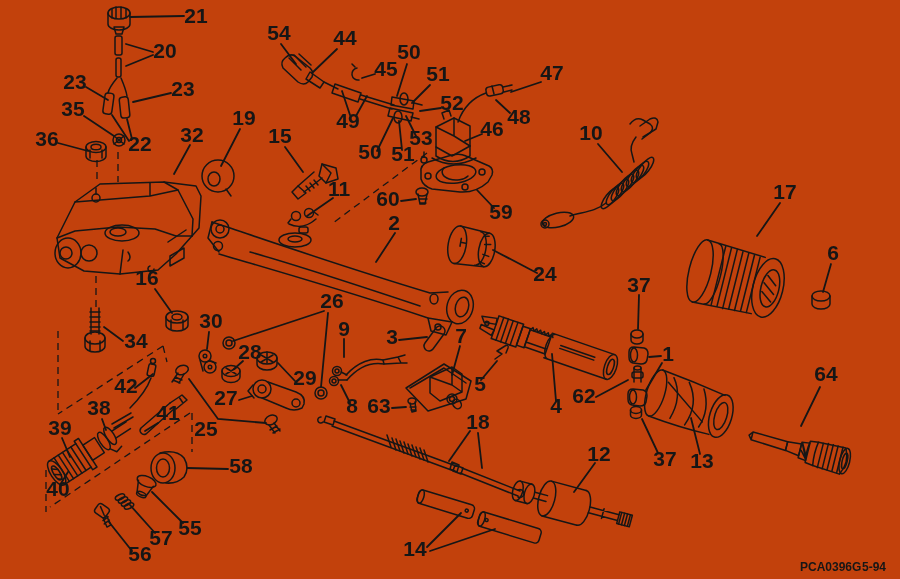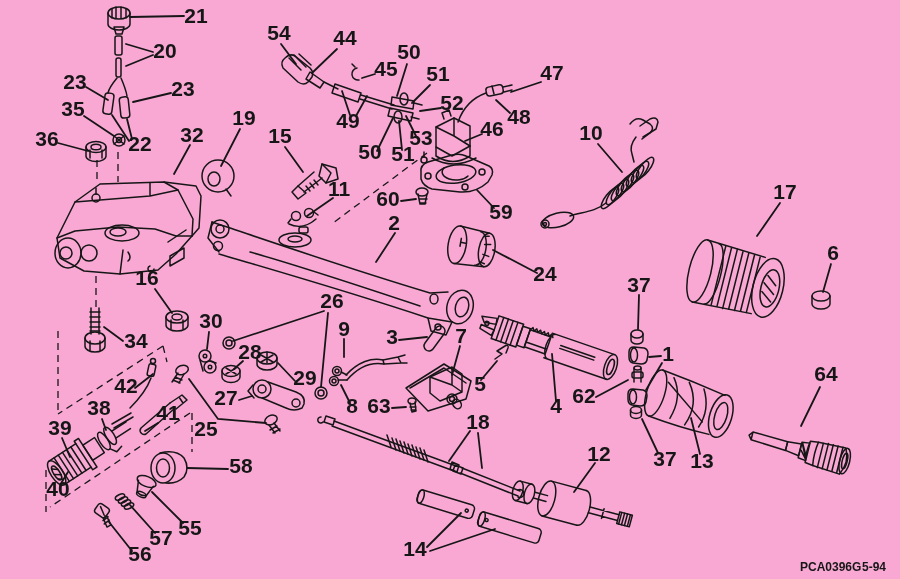--- a/index.html
+++ b/index.html
@@ -1,16 +1,16 @@
 <!DOCTYPE html>
 <html><head>
 <meta charset="utf-8">
 <style>
   html,body{margin:0;padding:0;background:#fff;}
-  #stage{position:relative;width:900px;height:579px;background:#f9a8d4;overflow:hidden;
+  #stage{position:relative;width:900px;height:579px;background:#c2410c;overflow:hidden;
          font-family:"Liberation Sans",sans-serif;}
   svg{display:block;}
   #parts-art path, #parts-art ellipse, #parts-art circle, #parts-art rect, #parts-art line, #parts-art polyline, #parts-art polygon{
     fill:none;stroke:#161616;stroke-width:1.5;stroke-linecap:round;stroke-linejoin:round;}
   #dashed-refs line{stroke:#161616;stroke-width:1.3;stroke-dasharray:7 5;fill:none;}
   #leader-lines polyline{fill:none;stroke:#161616;stroke-width:1.8;stroke-linecap:round;}
   #callout-labels text{font-family:"Liberation Sans",sans-serif;font-weight:700;font-size:21px;
     fill:#161616;text-anchor:middle;}
   .footer-text{font-family:"Liberation Sans",sans-serif;font-weight:700;font-size:12px;fill:#161616;}
 </style>

